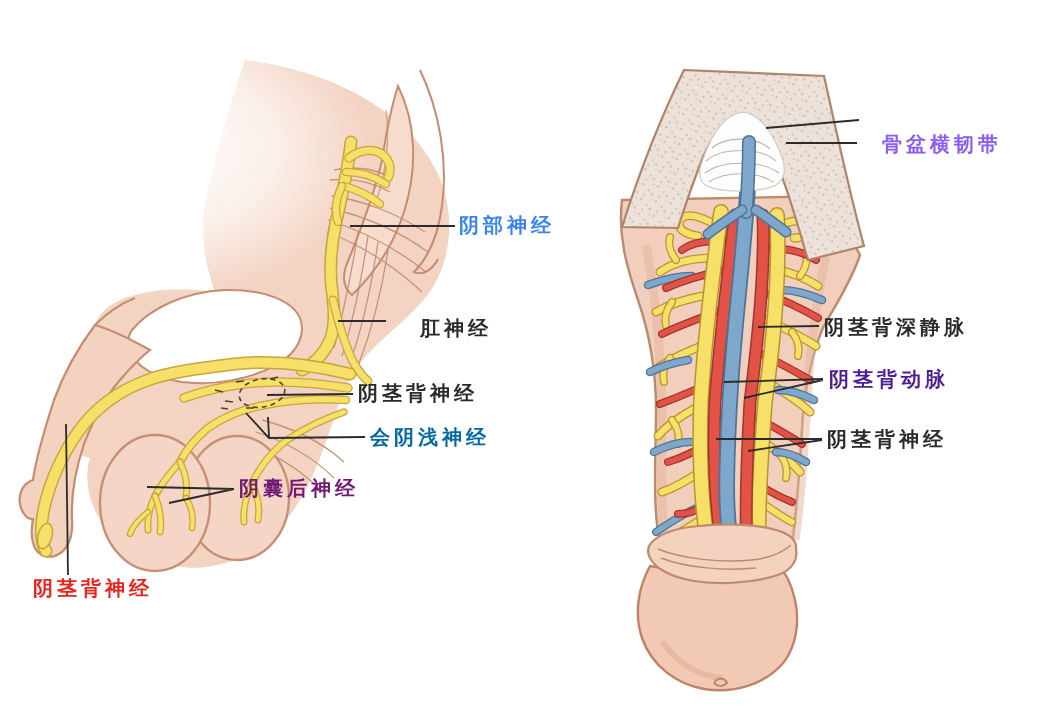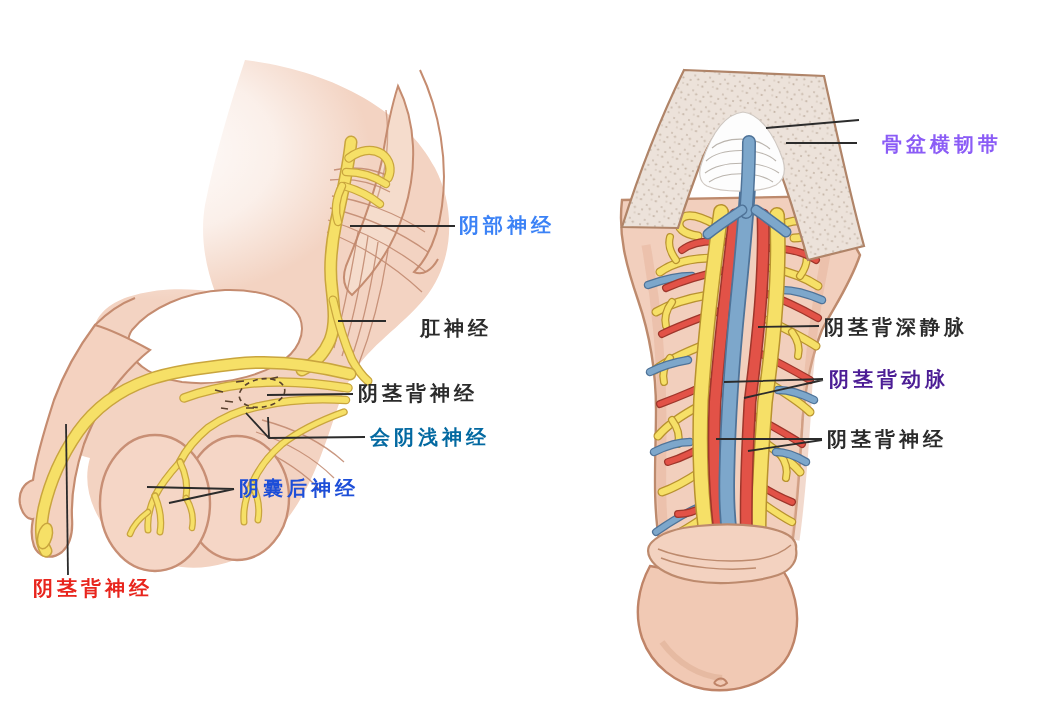--- a/index.html
+++ b/index.html
@@ -299,21 +299,21 @@
     <line x1="758" y1="327" x2="819" y2="326"></line>
     <path d="M724,382 L823,379 M744,398 L823,380"></path>
     <path d="M716,439 L822,439 M748,451 L822,440"></path>
   </g>
 </svg>
 
 <div class="lbl" style="left: 459px; top: 214px; color: #3b82f6;">阴部神经</div>
 <div class="lbl" style="left: 390px; top: 317px; color: rgb(43, 43, 43); margin-left: 30px;">肛神经</div>
 <div class="lbl" style="left: 358px; top: 382px; color: rgb(43, 43, 43);">阴茎背神经</div>
 <div class="lbl" style="left: 370px; top: 426px; color: #0369a1;">会阴浅神经</div>
-<div class="lbl" style="left: 239px; top: 477px; color: #1d4ed8;">阴囊后神经</div>
+<div class="lbl" style="left: 239px; top: 477px; color: #701a75;">阴囊后神经</div>
 <div class="lbl" style="left: 33px; top: 577px; color: rgb(232, 37, 29);">阴茎背神经</div>
 
 <div class="lbl" style="left: 882px; top: 133px; color: #8b5cf6;">骨盆横韧带</div>
 <div class="lbl" style="left: 824px; top: 316px; color: rgb(43, 43, 43);">阴茎背深静脉</div>
 <div class="lbl" style="left: 829px; top: 368px; color: #4c1d95;">阴茎背动脉</div>
 <div class="lbl" style="left: 827px; top: 428px; color: rgb(43, 43, 43);">阴茎背神经</div>
 
 </div>
 
 </body></html>

